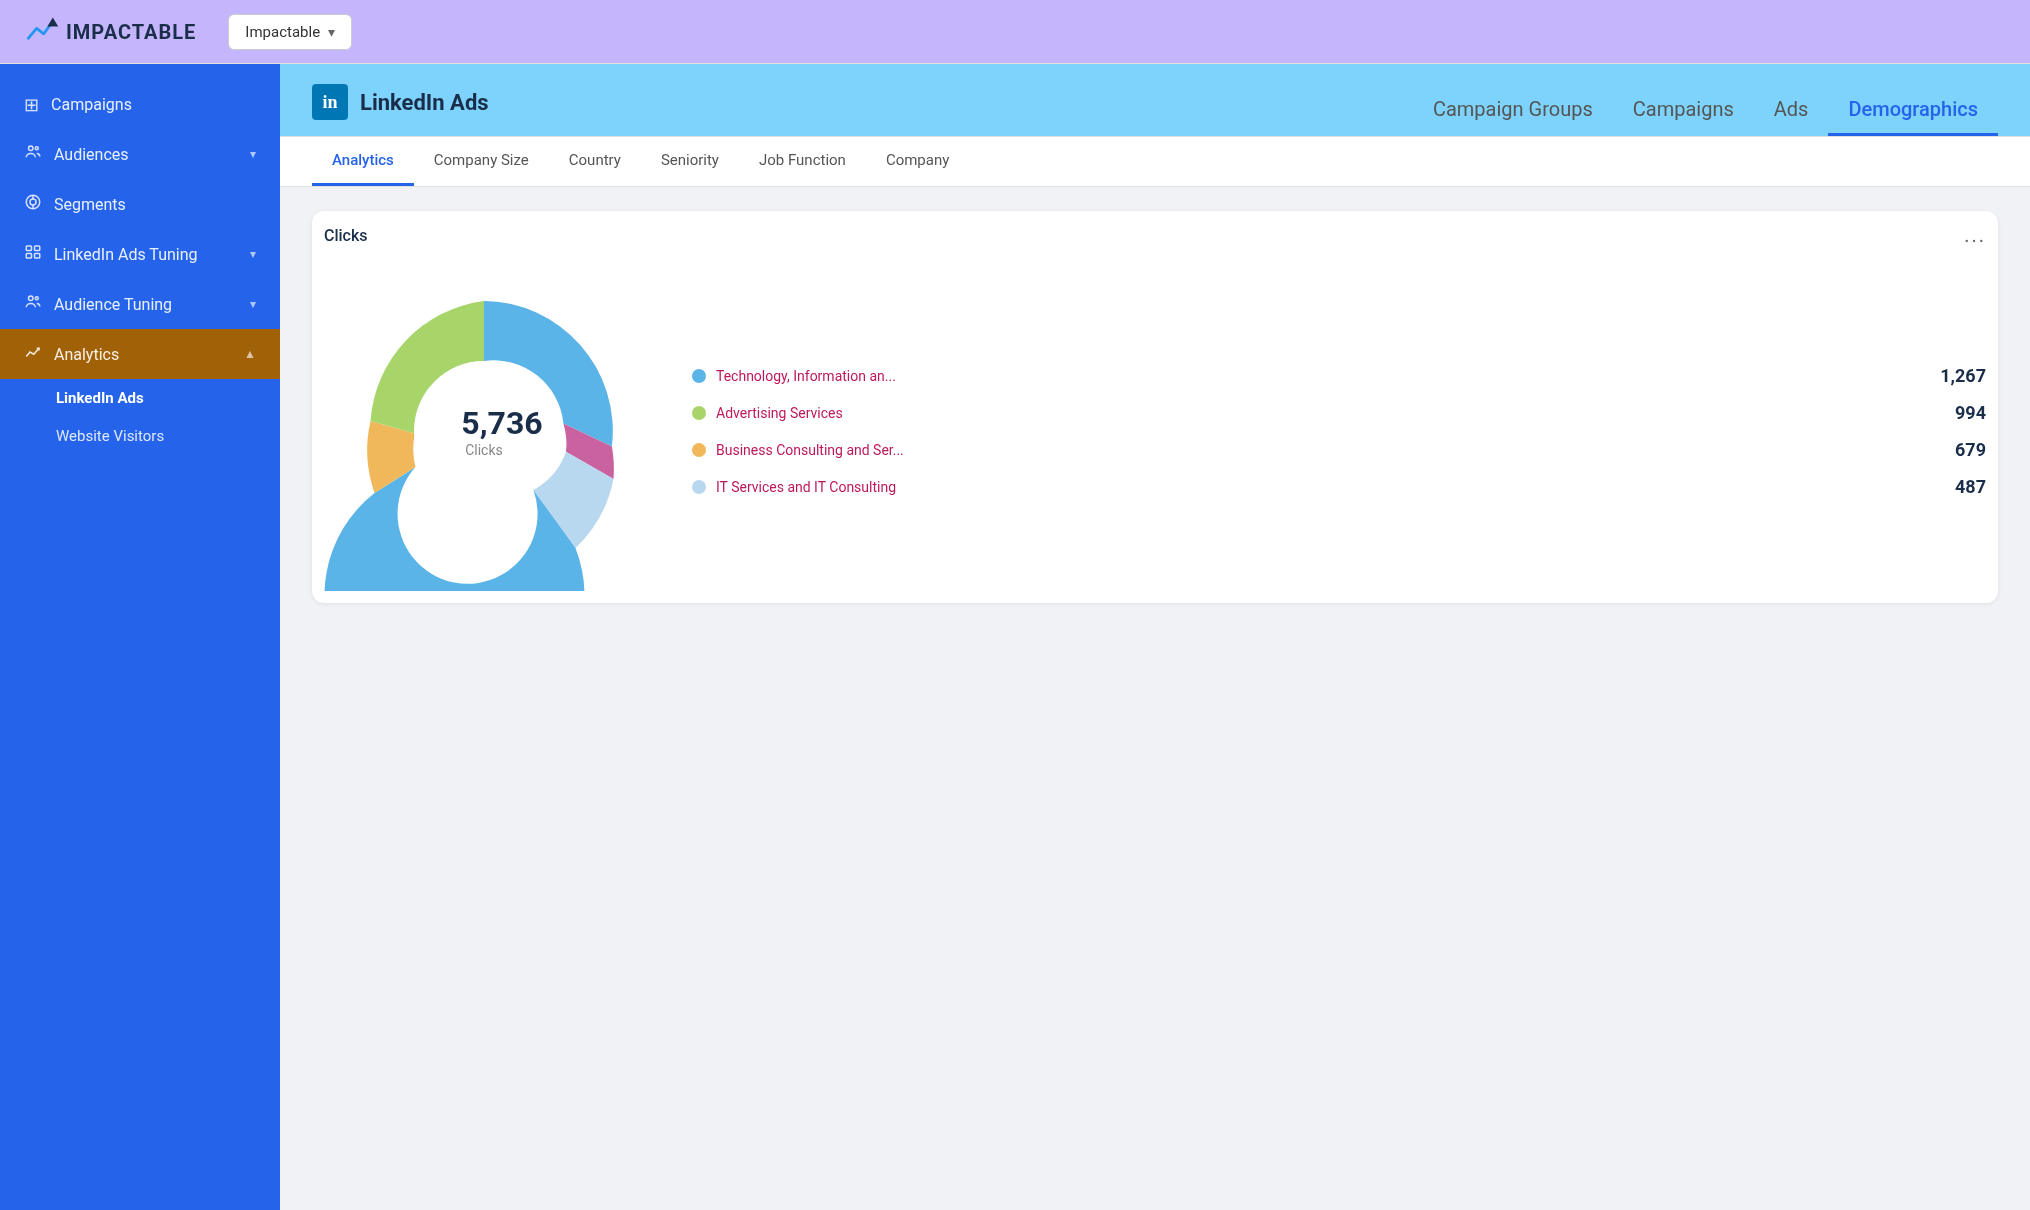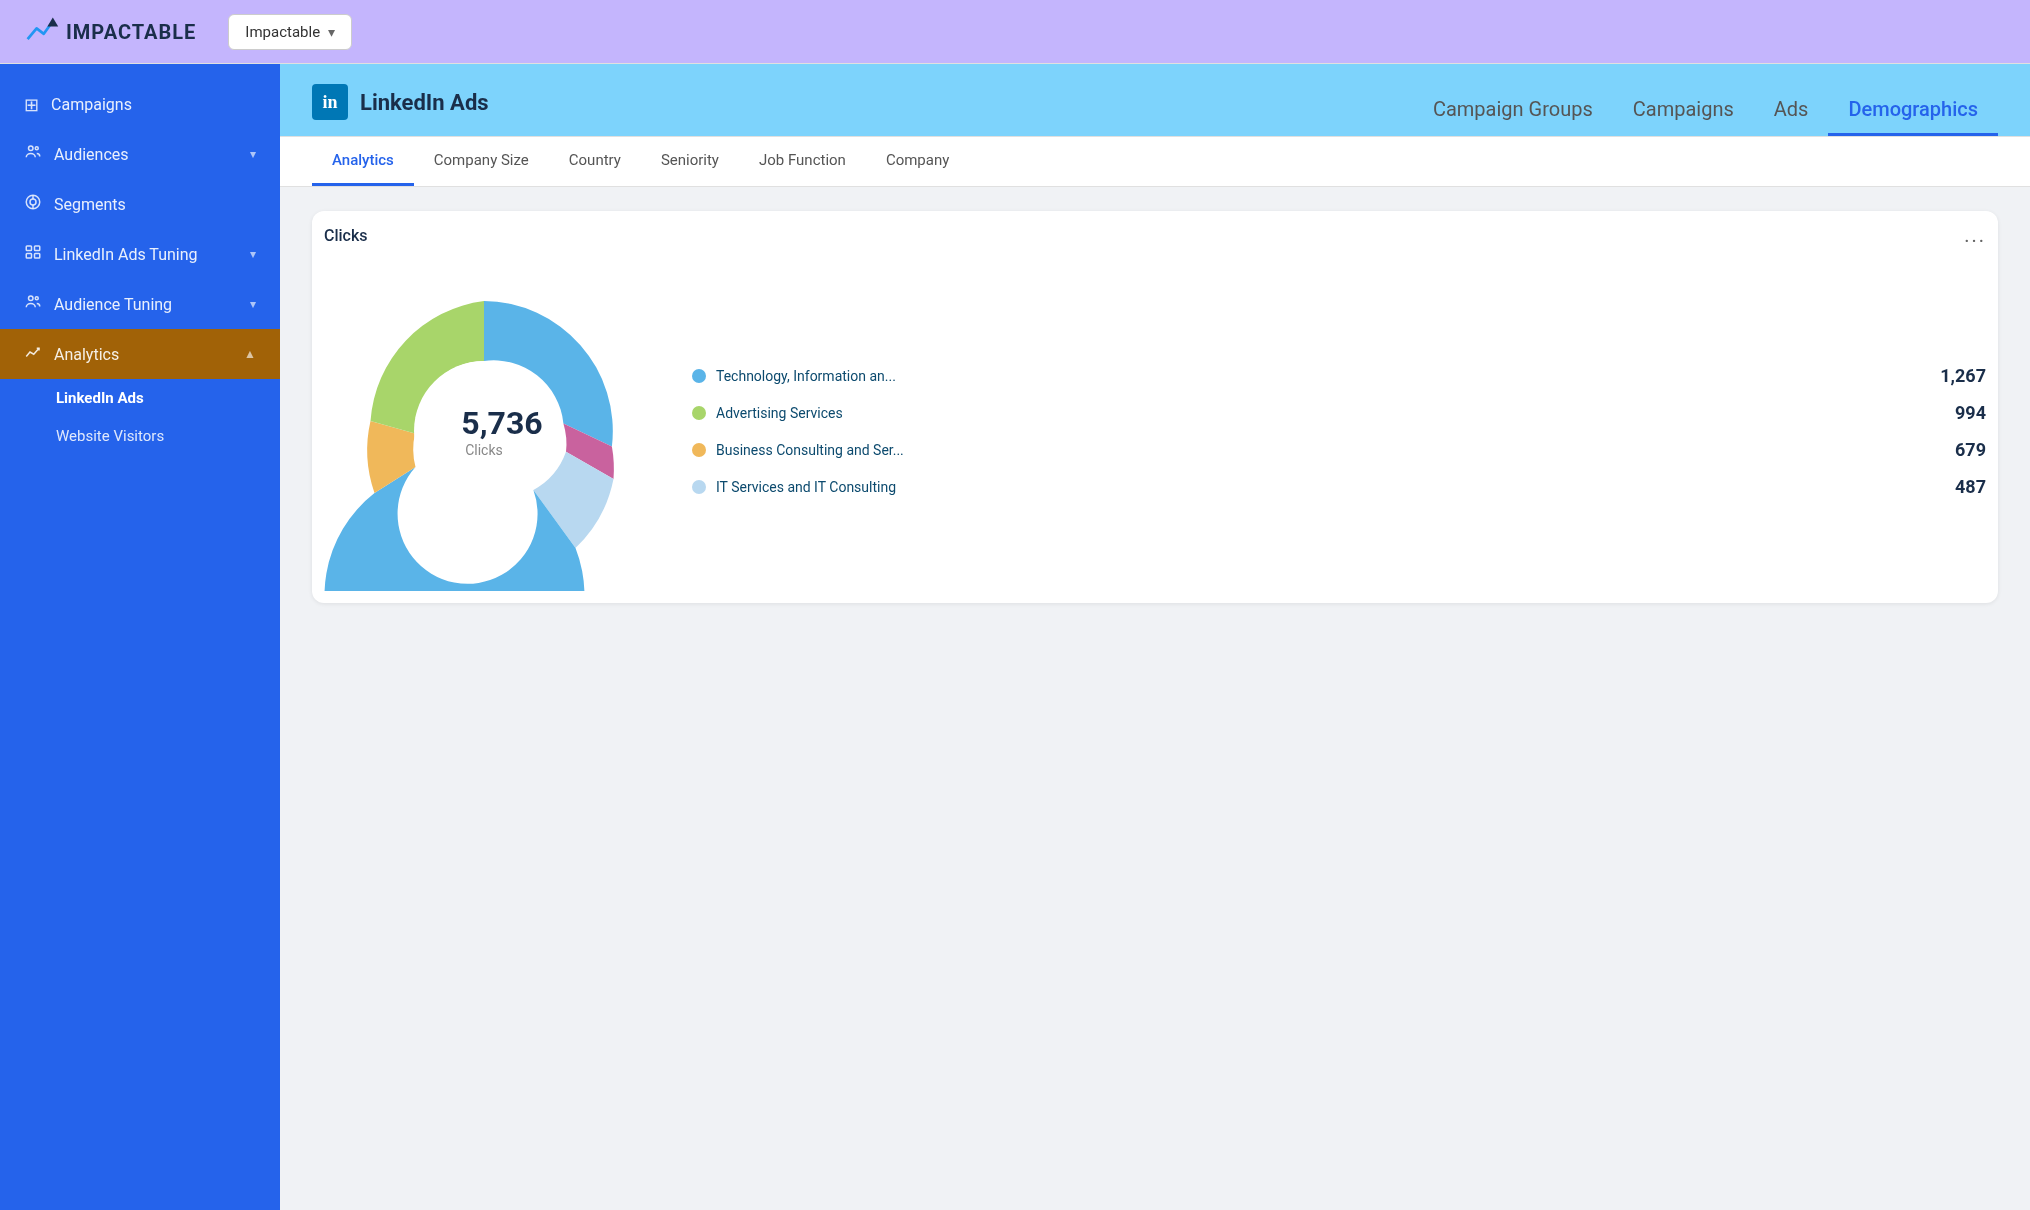--- a/index.html
+++ b/index.html
@@ -254,21 +254,21 @@
       gap: 10px;
     }
     .legend-dot {
       width: 14px;
       height: 14px;
       border-radius: 50%;
       flex-shrink: 0;
     }
     .legend-label {
       font-size: 14px;
-      color: #0c4a6e;
+      color: #be185d;
       flex: 1;
     }
     .legend-value {
       font-size: 18px;
       font-weight: 700;
       color: #1a2e4a;
     }
   </style>
 </head>
 <body>

